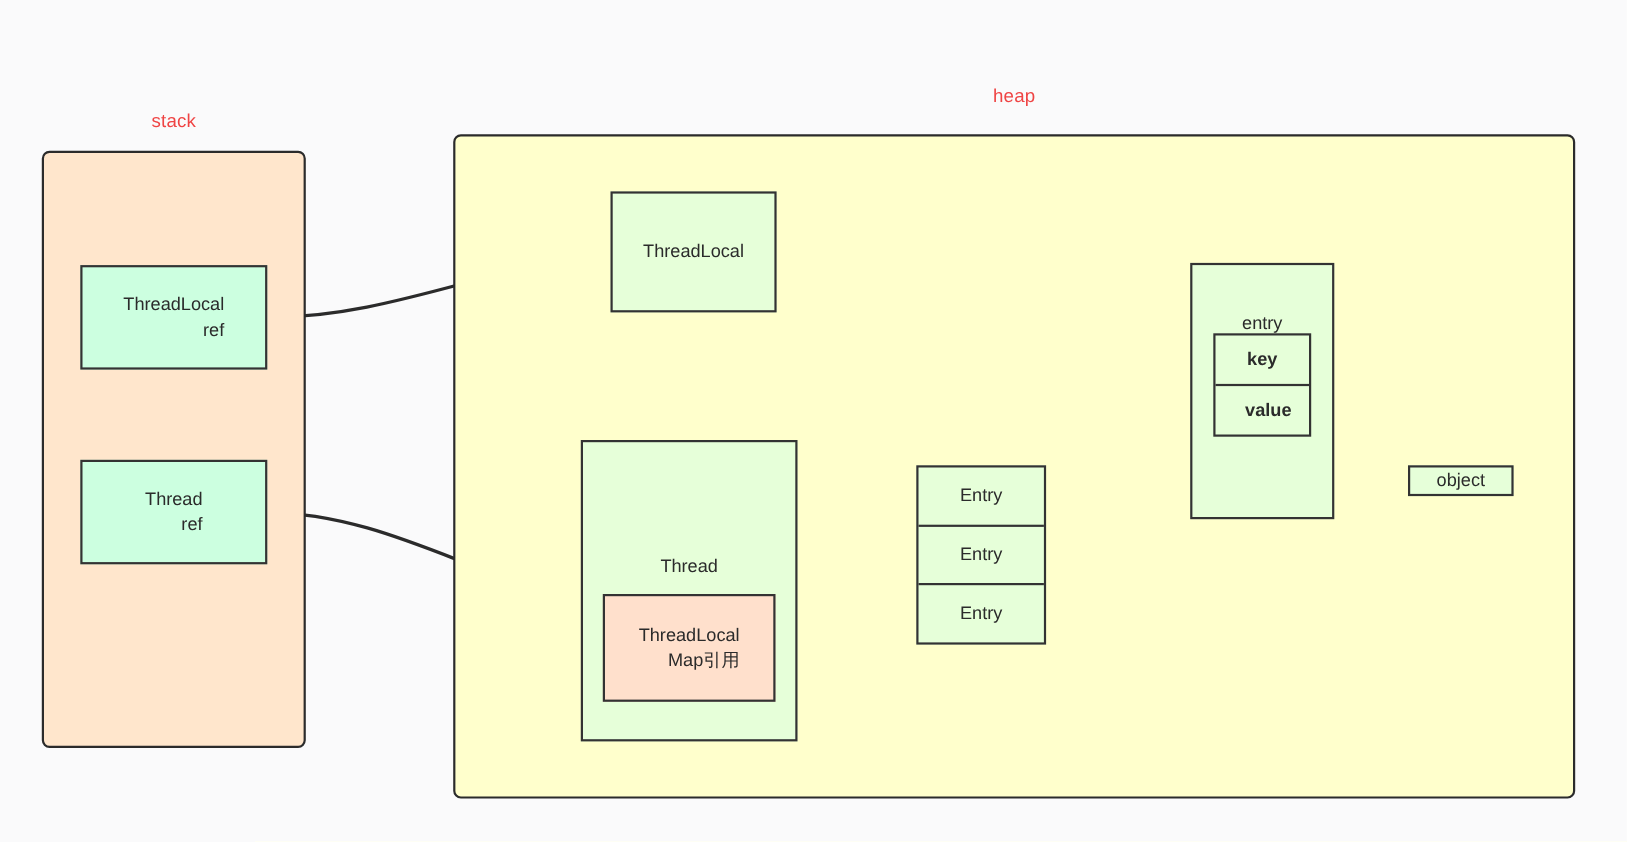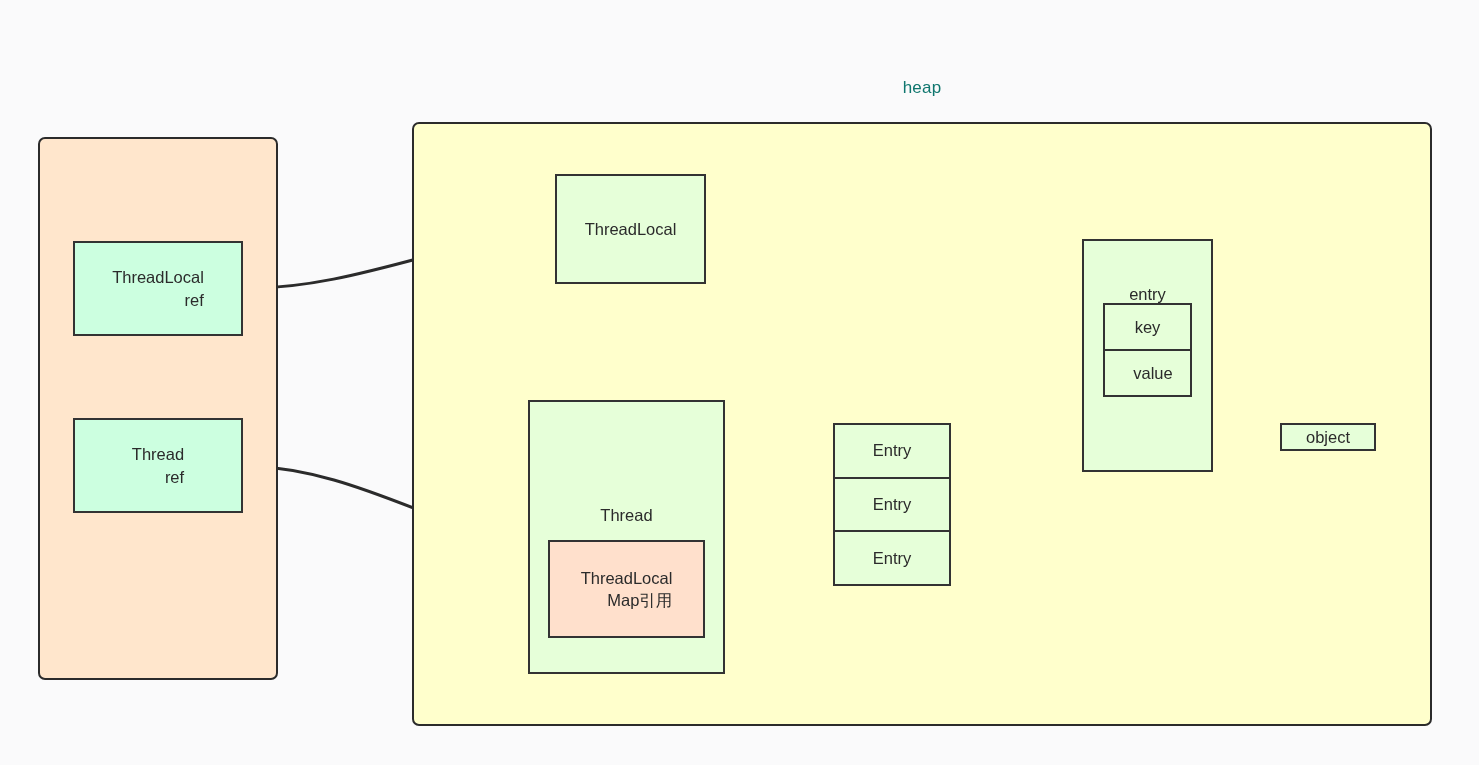--- a/index.html
+++ b/index.html
@@ -22,21 +22,21 @@
     left: 0;
     top: 0;
     width: 1479px;
     height: 765px;
     pointer-events: none;
   }
 
   .container-label {
     position: absolute;
     font-size: 17px;
-    color: #0f766e;
+    color: #ef4444;
     text-align: center;
     white-space: nowrap;
     letter-spacing: 0.2px;
   }
 
   .region {
     position: absolute;
     border: 2.5px solid #2b2b2b;
     border-radius: 7px;
     box-sizing: border-box;
@@ -115,20 +115,21 @@
   }
   .kv-box .kv-cell {
     flex: 1 1 0;
     display: flex;
     align-items: center;
     justify-content: center;
     font-size: 16.5px;
     color: #2b2b2b;
     border-bottom: 2.5px solid #333333;
     box-sizing: border-box;
+    font-weight: bold;
   }
   .kv-box .kv-cell:last-child {
     border-bottom: none;
     padding-left: 11px;
   }
 </style>
 </head>
 <body>
 
 <div id="canvas">
@@ -149,20 +150,21 @@
 
     <path d="M 243,466 C 320,466 390,500 450,522 C 485,534 505,537 513,537" fill="none" stroke="#2b2b2b" stroke-width="3" stroke-linecap="round" marker-end="url(#arrowhead)"></path>
 
     <path d="M 706,589 C 740,589 762,580 782,552 C 798,528 806,508 818,503" fill="none" stroke="#2b2b2b" stroke-width="3" stroke-linecap="round" marker-end="url(#arrowhead)"></path>
 
     <path d="M 951,452 C 985,452 1005,440 1025,410 C 1042,382 1052,361 1066,356" fill="none" stroke="#2b2b2b" stroke-width="3" stroke-linecap="round" marker-end="url(#arrowhead)"></path>
 
     <path d="M 1192,374 C 1215,374 1228,394 1242,418 C 1252,434 1258,443 1265,445" fill="none" stroke="#2b2b2b" stroke-width="3" stroke-linecap="round" marker-end="url(#arrowhead)"></path>
   </svg>
 
+  <div class="container-label" style="left:38px; top:100px; width:240px;">stack</div>
 
   <div class="container-label" style="left:412px; top:78px; width:1020px;">heap</div>
 
   <div class="region stack-region" style="left:38px; top:137px; width:240px; height:543px;"></div>
 
   <div class="region heap-region" style="left:412px; top:122px; width:1020px; height:604px;"></div>
 
   <div class="node mint" style="left:73px; top:241px; width:170px; height:95px;">ThreadLocal
 ref</div>
 

